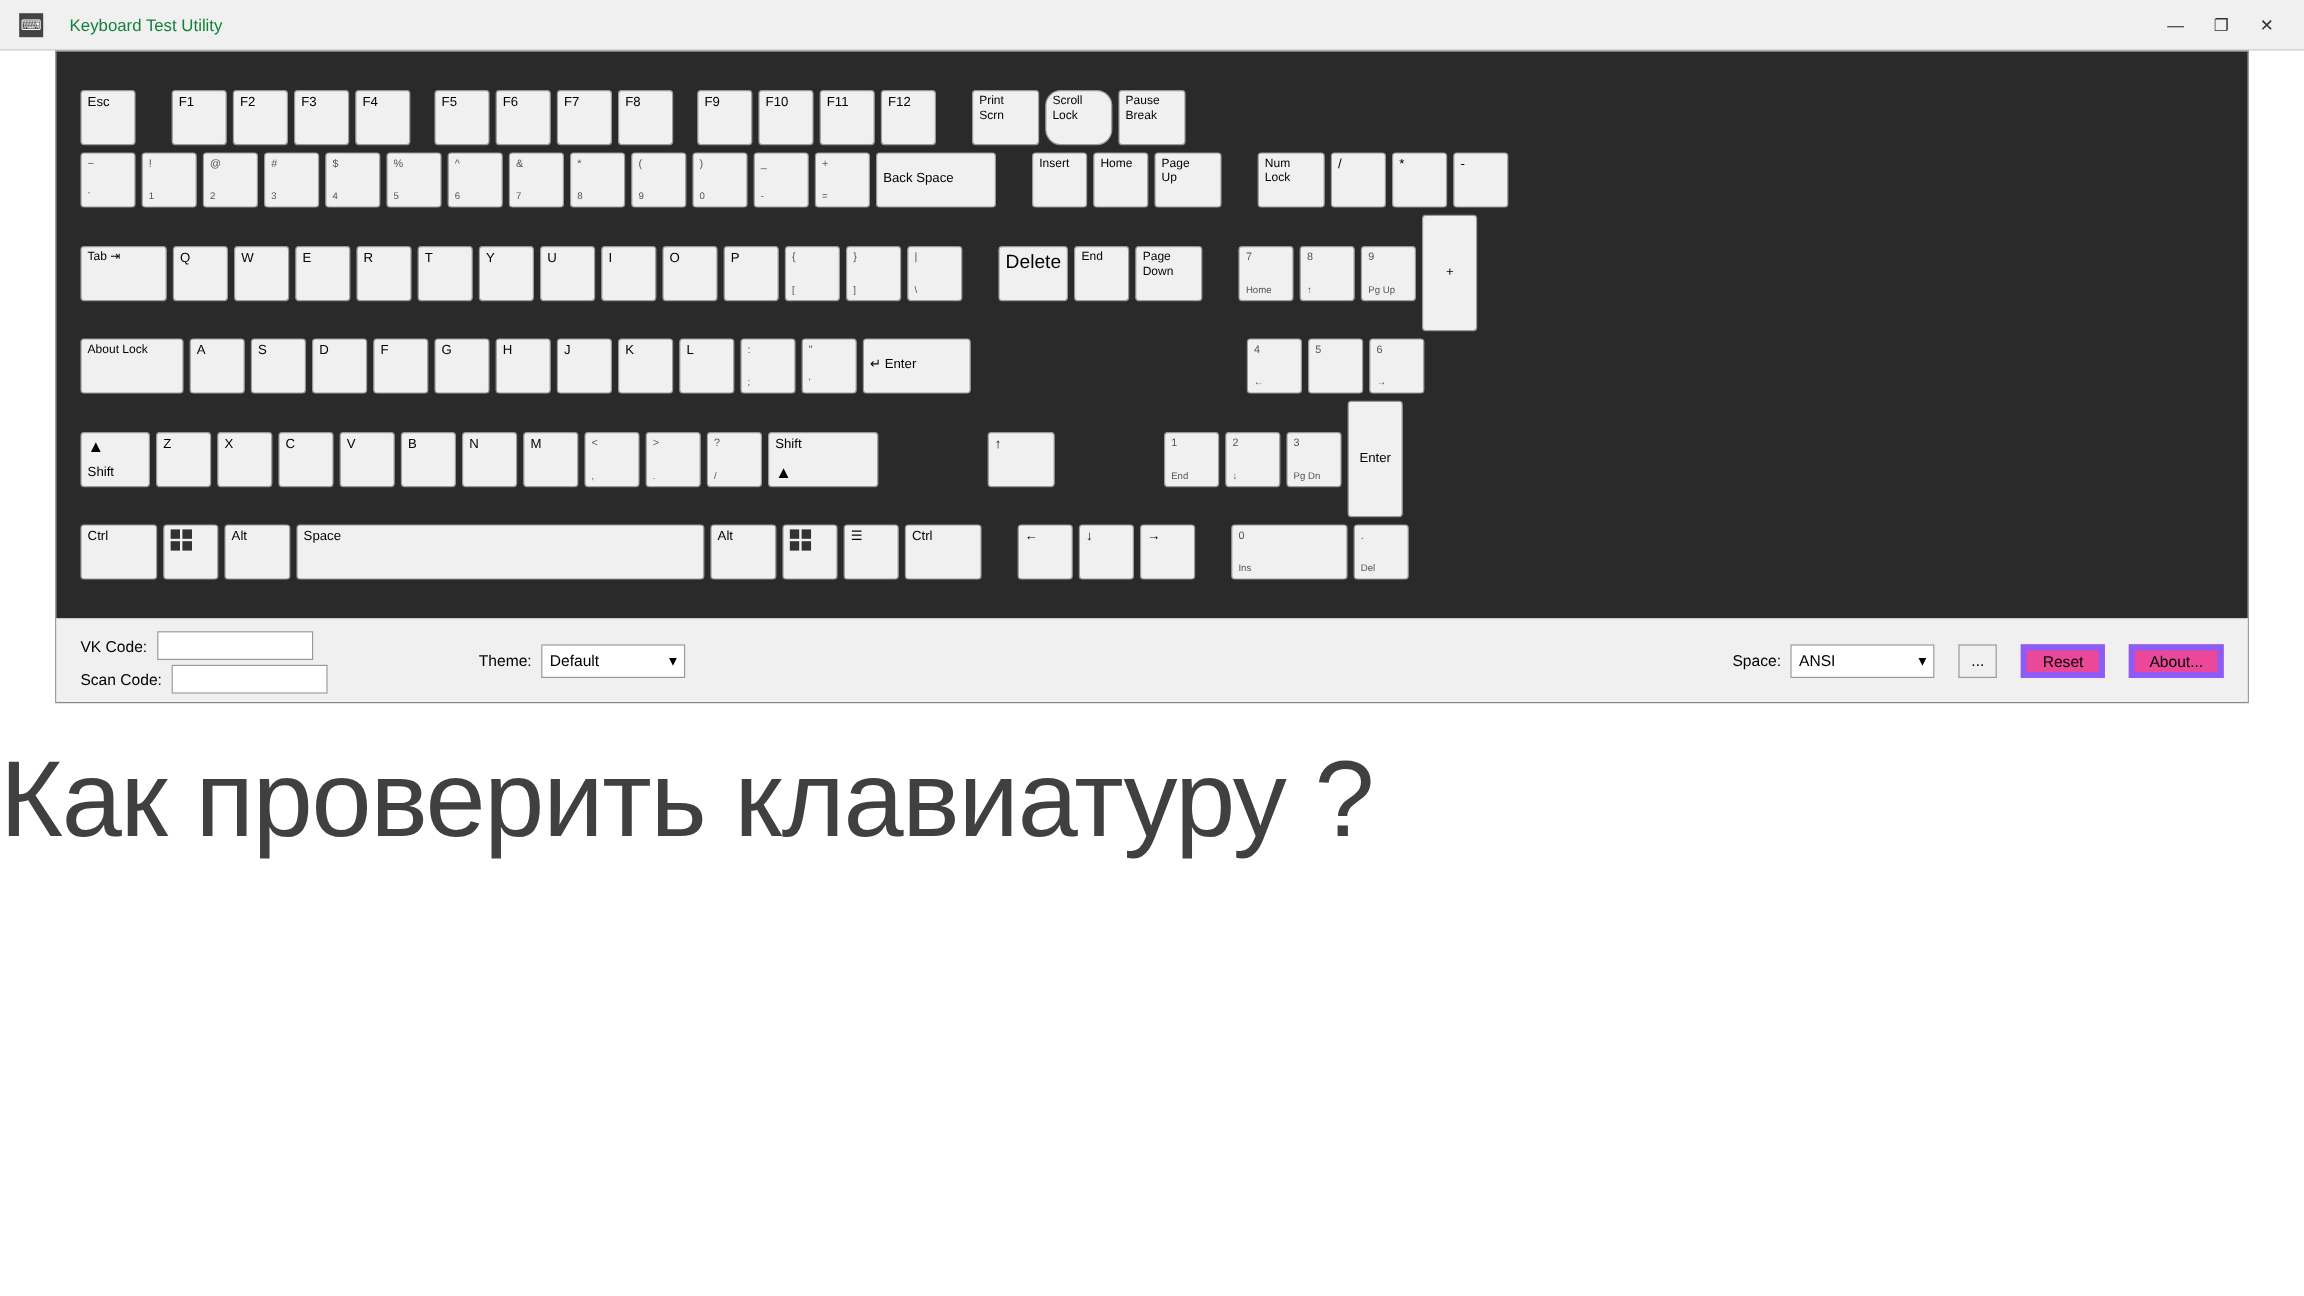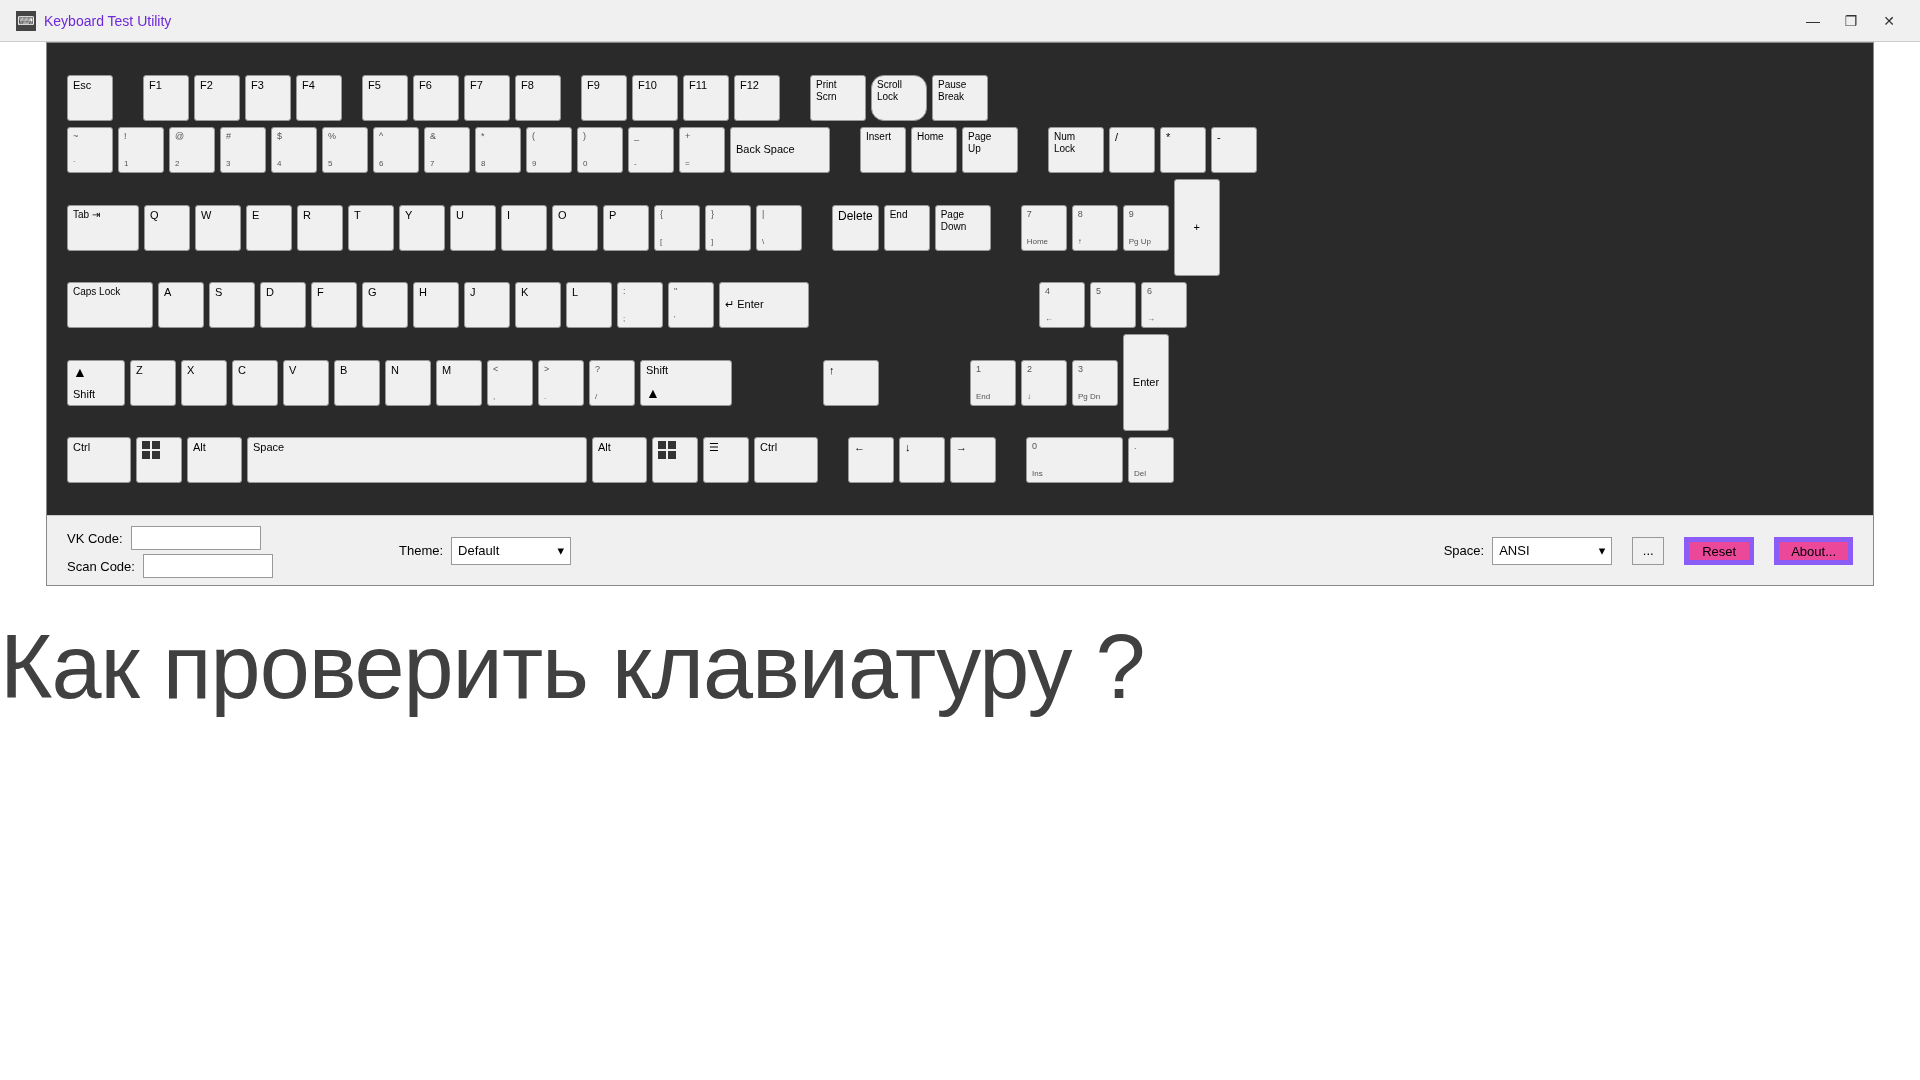--- a/index.html
+++ b/index.html
@@ -31,21 +31,22 @@
       height: 20px;
       background: #444;
       display: flex;
       align-items: center;
       justify-content: center;
       font-size: 12px;
       color: #fff;
     }
     .title-bar-title {
       font-size: 14px;
-      color: #6d28d9;
+      color: #15803d;
+      margin-left: 14px;
     }
     .title-bar-controls {
       display: flex;
       gap: 8px;
     }
     .title-bar-btn {
       width: 30px;
       height: 24px;
       background: transparent;
       border: none;
@@ -395,21 +396,21 @@
       <div class="key" data-name="key-rbracket">
           <span class="top">}</span>
           <span class="sub">]</span>
         </div>
       <div class="key" data-name="key-backslash">
           <span class="top">|</span>
           <span class="sub">\</span>
         </div>
       <div class="gap"></div>
       <div class="key" data-name="key-delete">
-          <span style="font-size:12px;">Delete</span>
+          <span style="font-size:16px;">Delete</span>
         </div>
       <div class="key" data-name="key-end">
           <span style="font-size:10px;">End</span>
         </div>
       <div class="key" style="min-width:56px;" data-name="key-page-down">
           <span style="font-size:10px;">Page<br>Down</span>
         </div>
       <div class="gap"></div>
       <div class="key" data-name="key-numpad-7">
           <span class="top">7</span>
@@ -423,21 +424,21 @@
           <span class="top">9</span>
           <span class="sub">Pg Up</span>
         </div>
       <div class="key key-numpad-plus" data-name="key-numpad-plus">
           <span class="main">+</span>
         </div>
     </div>
 
     <div class="key-row" data-name="row-asdf">
       <div class="key key-caps" data-name="key-caps-lock">
-          <span style="font-size:10px;">Caps Lock</span>
+          <span style="font-size:10px;">About Lock</span>
         </div>
       <div class="key" data-name="key-a">
           <span class="main">A</span>
         </div>
       <div class="key" data-name="key-s">
           <span class="main">S</span>
         </div>
       <div class="key" data-name="key-d">
           <span class="main">D</span>
         </div>

